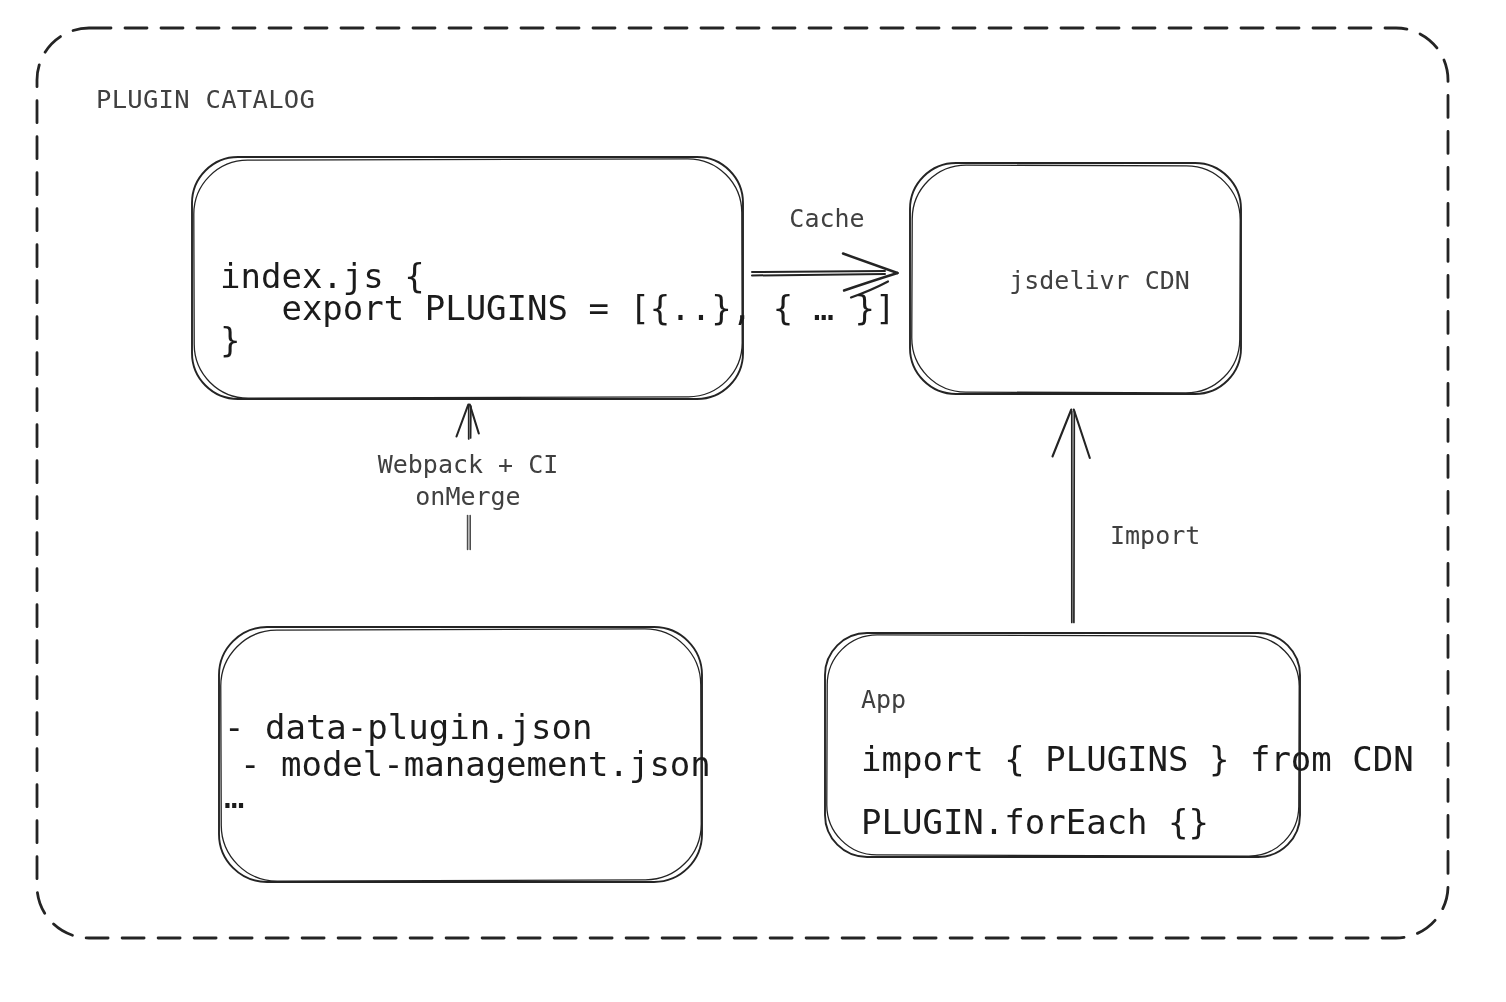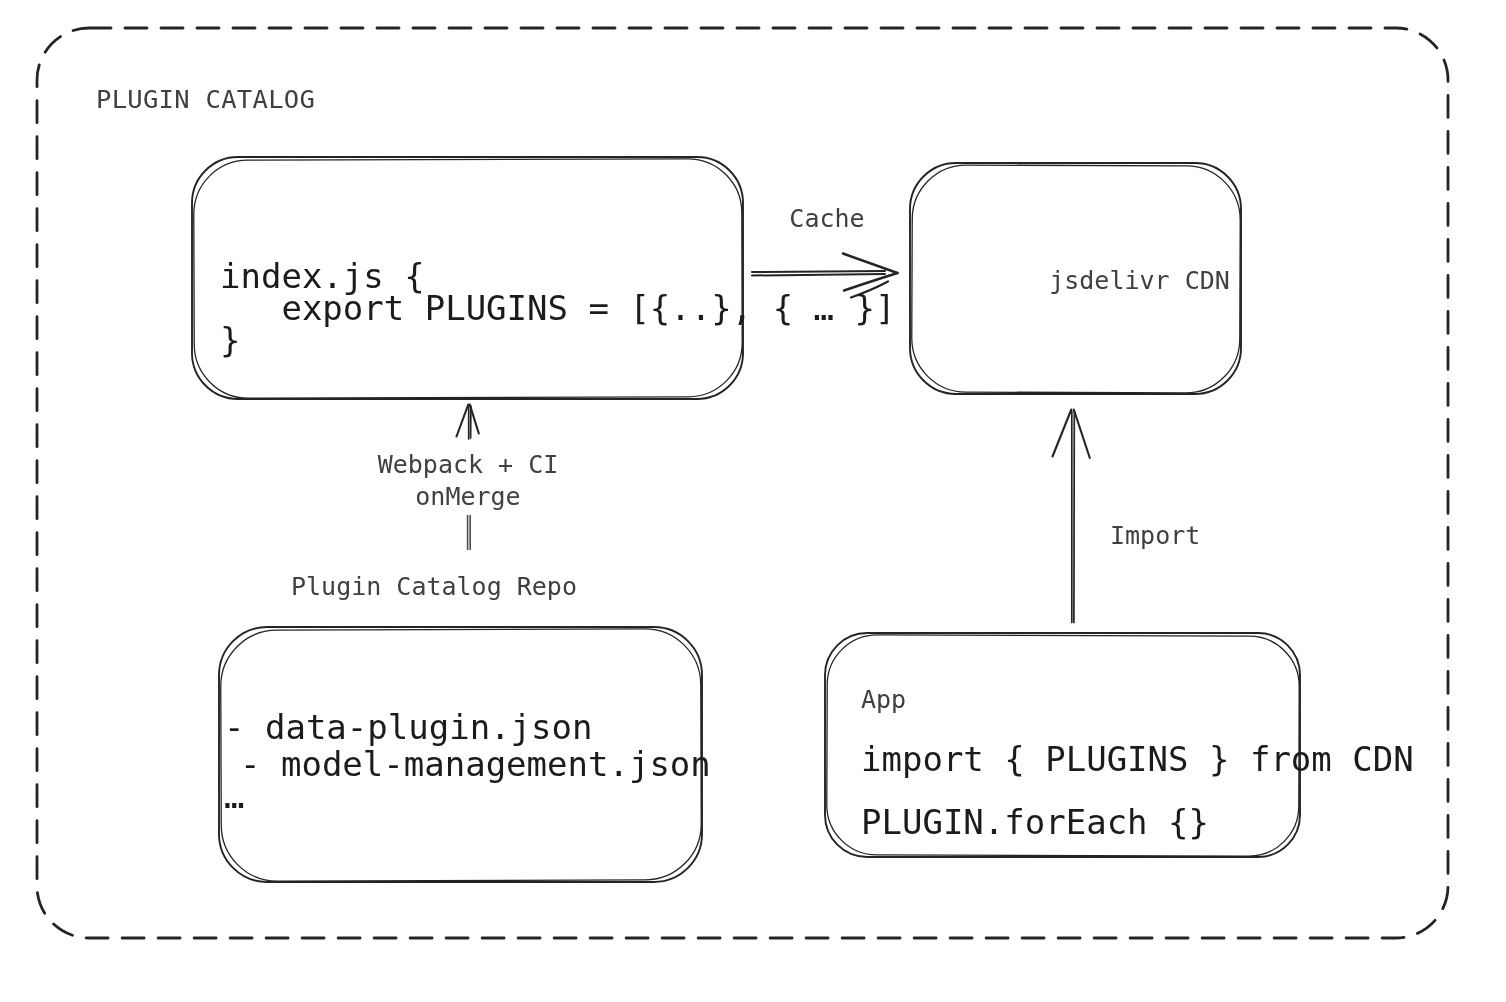--- a/index.html
+++ b/index.html
@@ -94,28 +94,27 @@
   <div class="txt diagram-title" style="left:96px; top:83px;">PLUGIN CATALOG</div>
 
   <div>
     <div class="code-line" style="left:220px; top:256px;">index.js {</div>
     <div class="code-line" style="left:220px; top:288px;">   export PLUGINS = [{..}, { … }]</div>
     <div class="code-line" style="left:220px; top:320px;">}</div>
   </div>
 
   <div class="txt center" style="left:752px; top:203px; width:150px;">Cache</div>
 
-  <div class="txt center" style="left:910px; top:265px; width:379px;padding-left:40px;">jsdelivr CDN</div>
+  <div class="txt center" style="left:910px; top:265px; width:379px;">jsdelivr CDN</div>
 
   <div>
     <div class="txt center" style="left:368px; top:449px; width:200px;">Webpack + CI</div>
     <div class="txt center" style="left:368px; top:481px; width:200px;">onMerge</div>
   </div>
 
-  <div class="txt" style="left:291px; top:571px;">Plugin Catalog Repo</div>
   <div class="repo-list">
     <div class="code-line" style="left:224px; top:707px;">- data-plugin.json</div>
     <div class="code-line" style="left:240px; top:744px;">- model-management.json</div>
     <div class="code-line" style="left:224px; top:776px;">…</div>
   </div>
 
   <div class="txt" style="left:1110px; top:520px;">Import</div>
 
   <div class="txt" style="left:861px; top:684px;">App</div>
   <div>

